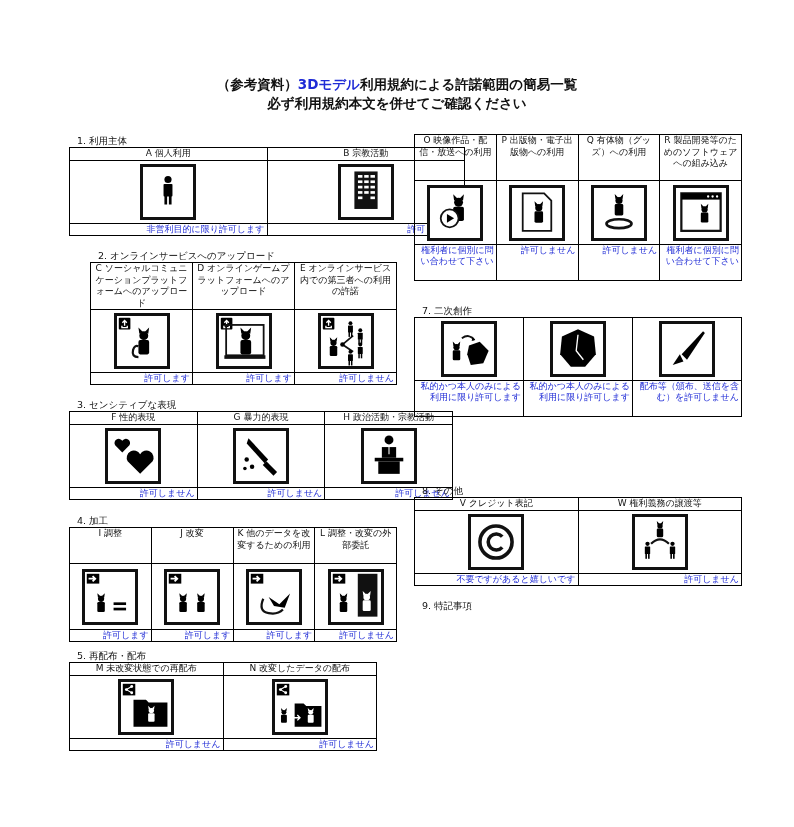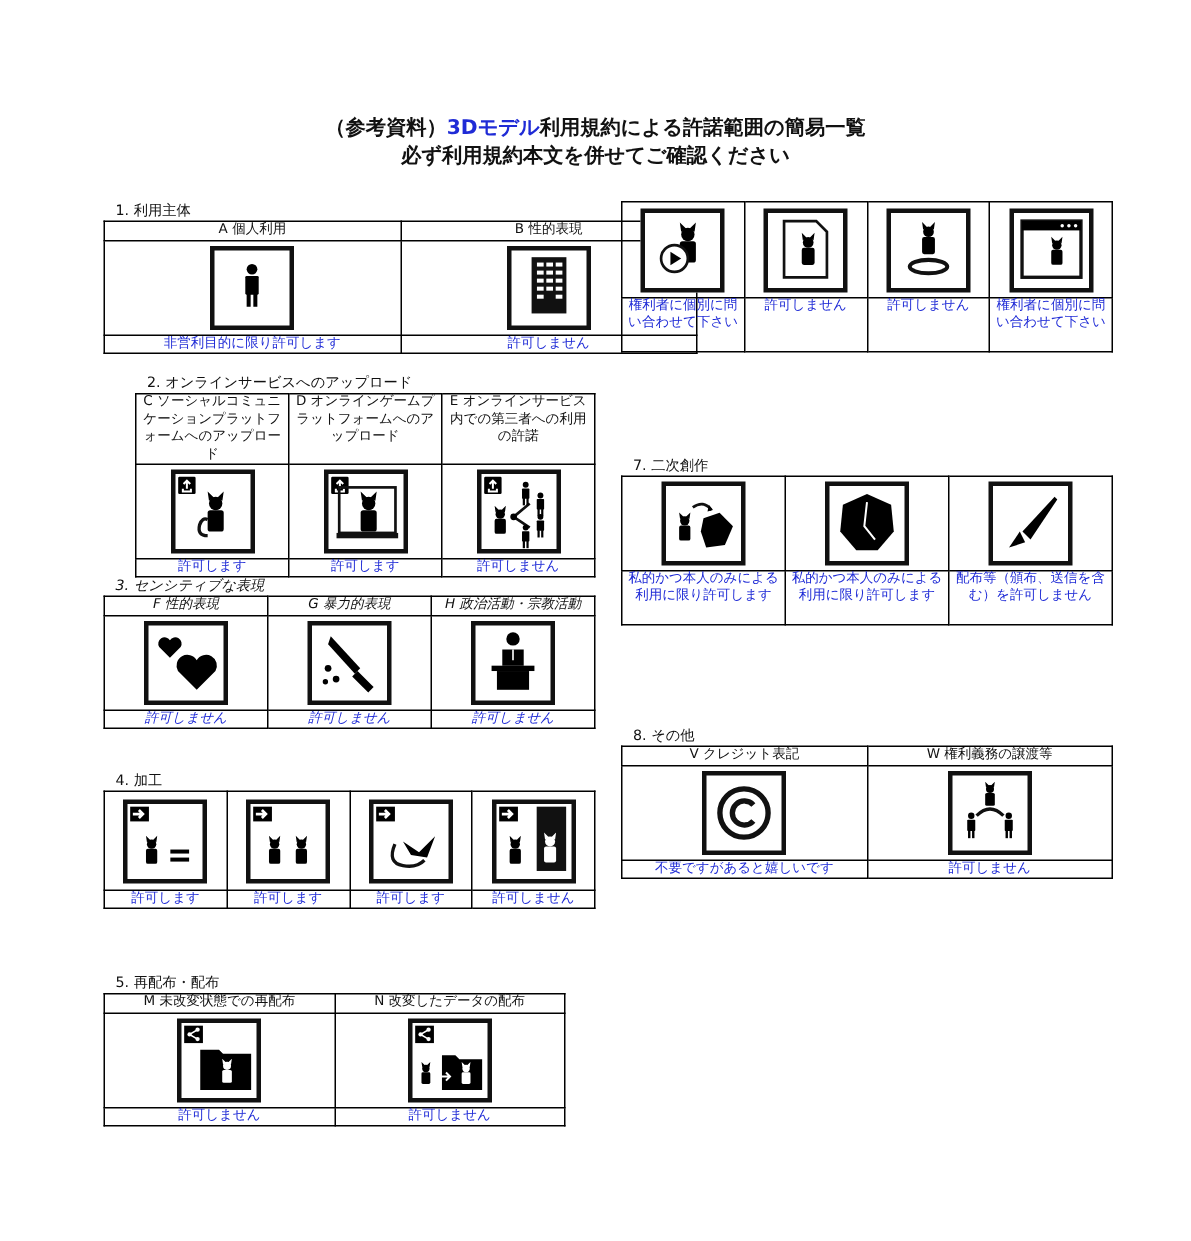--- a/index.html
+++ b/index.html
@@ -5,21 +5,21 @@
   * { box-sizing: border-box; margin: 0; padding: 0; }
   body { width: 794px; height: 827px; background: #ffffff; position: relative; font-family: "DejaVu Sans", sans-serif; color: #111; overflow: hidden; }
   .title { position: absolute; left: 0; width: 794px; text-align: center; font-weight: bold; font-size: 13.5px; }
   .title .hl { color: #1f2bd6; }
   .section { position: absolute; }
   .sec-title { font-size: 9.5px; height: 13px; line-height: 13px; padding-left: 8px; }
   table { border-collapse: collapse; width: 100%; table-layout: fixed; }
   td { border: 1.5px solid #000; text-align: center; vertical-align: top; font-size: 9px; line-height: 11.5px; padding: 0 2px; }
   td.head { font-size: 9px; }
   td.icon { vertical-align: middle; padding: 3px 0; }
-  td.res { color: #1f2bd6; font-size: 9px; line-height: 11px; }
+  td.res { color: #1f2bd6; font-size: 9px; line-height: 11px; text-align: right; }
   .pic { display: inline-block; width: 56px; height: 56px; border: 3px solid #111; position: relative; background: #fff; vertical-align: middle; }
   .pic svg { position: absolute; left: 0; top: 0; width: 100%; height: 100%; }
 </style>
 </head>
 <body>
 
 <div class="title" style="top:76px;">
   <span>（参考資料）</span><span class="hl">3Dモデル</span><span>利用規約による許諾範囲の簡易一覧</span>
 </div>
 <div class="title" style="top:95px;">必ず利用規約本文を併せてご確認ください</div>
@@ -54,21 +54,21 @@
       </g>
   </defs>
 </svg>
 
 <div class="section" style="left:69px; top:134px; width:396px;">
   <div class="sec-title">1. 利用主体</div>
   <table>
     <tbody>
         <tr>
           <td class="head">A 個人利用</td>
-          <td class="head">B 性的表現</td>
+          <td class="head">B 宗教活動</td>
         </tr>
     <tr style="height:62px">
       <td class="icon"><span class="pic"><svg viewBox="0 0 56 56">
                 <g transform="translate(28,14)">
                   <use href="#man"></use>
                 </g>
               </svg></span></td>
       <td class="icon"><span class="pic"><svg viewBox="0 0 56 56">
                 <rect x="16" y="6" width="24" height="40" fill="#111"></rect>
                 <g fill="#fff">
@@ -152,21 +152,21 @@
     </tr>
     <tr>
           <td class="res">許可します</td>
           <td class="res">許可します</td>
           <td class="res">許可しません</td>
         </tr>
   </tbody>
     </table>
 </div>
 
-<div class="section" style="left:69px; top:384px; width:328px;font-style:italic;">
+<div class="section" style="left:69px; top:398px; width:384px;">
   <div class="sec-title">3. センシティブな表現</div>
   <table>
     <tbody>
         <tr>
           <td class="head">F 性的表現</td>
           <td class="head">G 暴力的表現</td>
           <td class="head">H 政治活動・宗教活動</td>
         </tr>
     <tr style="height:62px">
       <td class="icon"><span class="pic"><svg viewBox="0 0 56 56">
@@ -194,20 +194,26 @@
           <td class="res">許可しません</td>
         </tr>
   </tbody>
     </table>
 </div>
 
 <div class="section" style="left:69px; top:514px; width:328px;">
   <div class="sec-title">4. 加工</div>
   <table>
     <tbody>
+        <tr style="height:36px">
+          <td class="head">I 調整</td>
+          <td class="head">J 改変</td>
+          <td class="head">K 他のデータを改変するための利用</td>
+          <td class="head">L 調整・改変の外部委託</td>
+        </tr>
     <tr style="height:66px">
       <td class="icon"><span class="pic"><svg viewBox="0 0 56 56">
                 <g transform="translate(2,2)">
                   <use href="#arr"></use>
                 </g>
                 <g transform="translate(18,30) scale(0.7)">
                   <use href="#cat"></use>
                 </g>
                 <rect x="32" y="34" width="14" height="3"></rect>
                 <rect x="32" y="40" width="14" height="3"></rect>
@@ -289,20 +295,26 @@
           <td class="res">許可しません</td>
           <td class="res">許可しません</td>
         </tr>
   </tbody>
     </table>
 </div>
 
 <div class="section" style="left:414px; top:134px; width:328px;">
   <table>
     <tbody>
+        <tr style="height:46px">
+          <td class="head">O 映像作品・配信・放送への利用</td>
+          <td class="head">P 出版物・電子出版物への利用</td>
+          <td class="head">Q 有体物（グッズ）への利用</td>
+          <td class="head">R 製品開発等のためのソフトウェアへの組み込み</td>
+        </tr>
     <tr style="height:64px">
       <td class="icon"><span class="pic"><svg viewBox="0 0 56 56">
                 <g transform="translate(32,16)">
                   <use href="#cat"></use>
                 </g>
                 <circle cx="22" cy="34" r="10" fill="#fff" stroke="#111" stroke-width="2"></circle>
                 <path d="M19,29 L27,34 L19,39 Z"></path>
               </svg></span></td>
       <td class="icon"><span class="pic"><svg viewBox="0 0 56 56">
                 <path d="M12,6 h24 l8,8 v34 h-32 z" fill="none" stroke="#111" stroke-width="2"></path>
@@ -396,13 +408,14 @@
     </tr>
     <tr>
           <td class="res">不要ですがあると嬉しいです</td>
           <td class="res">許可しません</td>
         </tr>
   </tbody>
     </table>
 </div>
 
 <div class="section" style="left:414px; top:599px; width:328px;">
+  <div class="sec-title">9. 特記事項</div>
 </div>
 
 </body></html>

